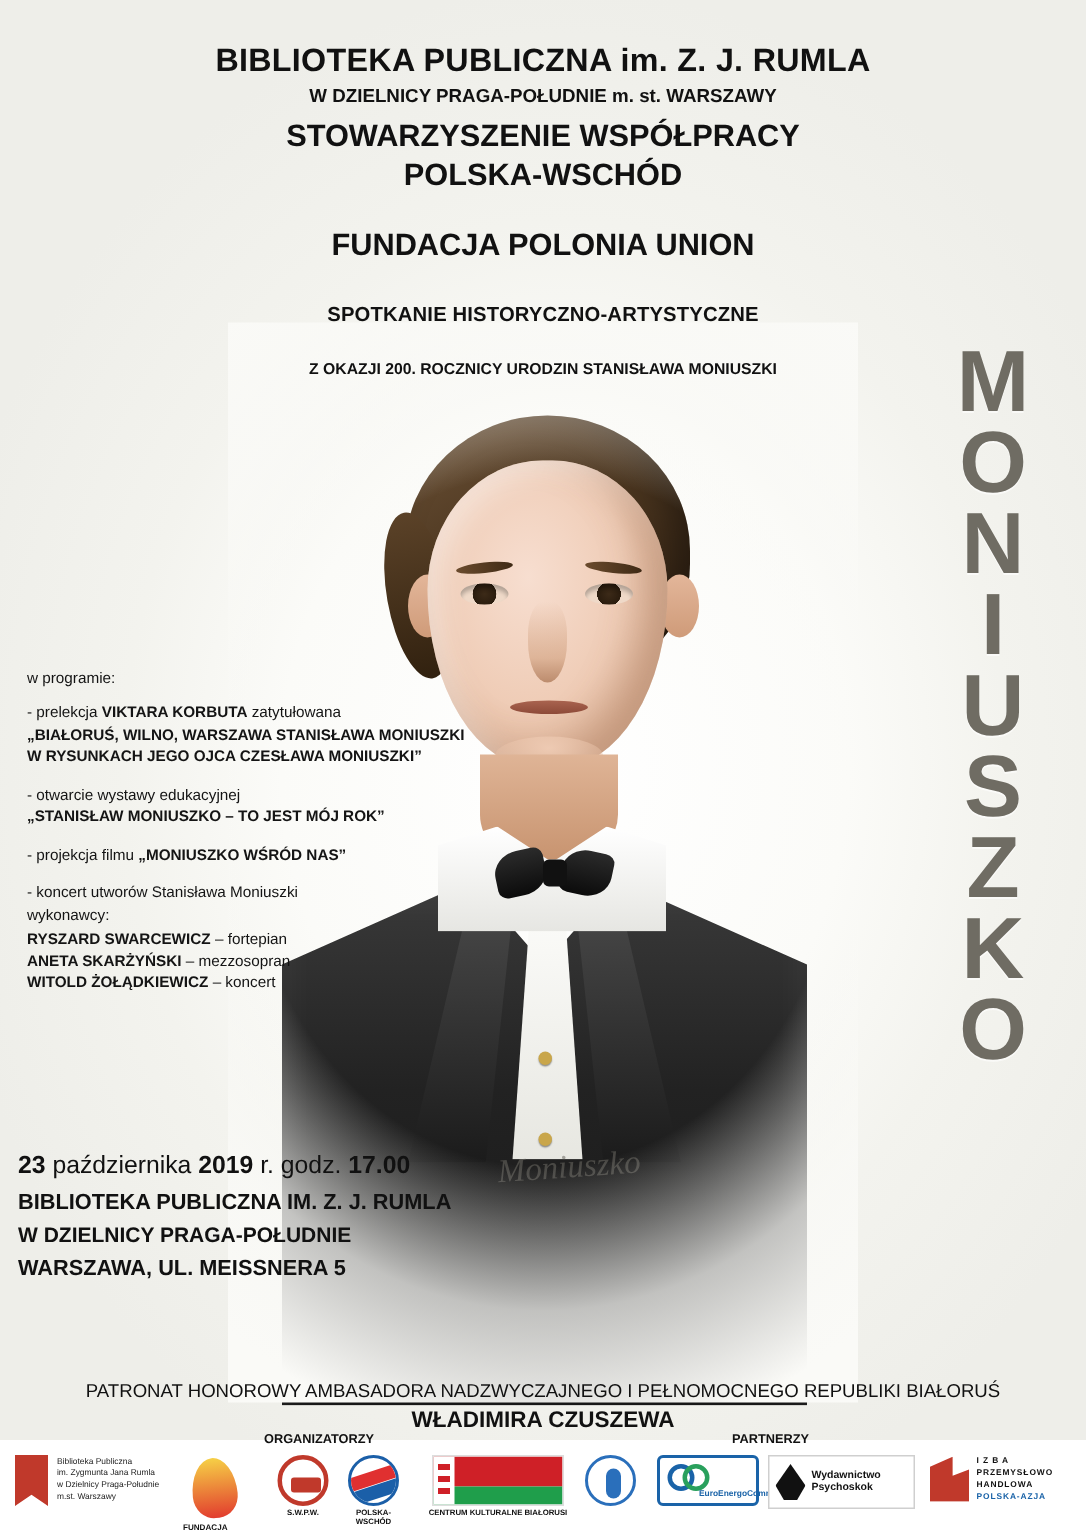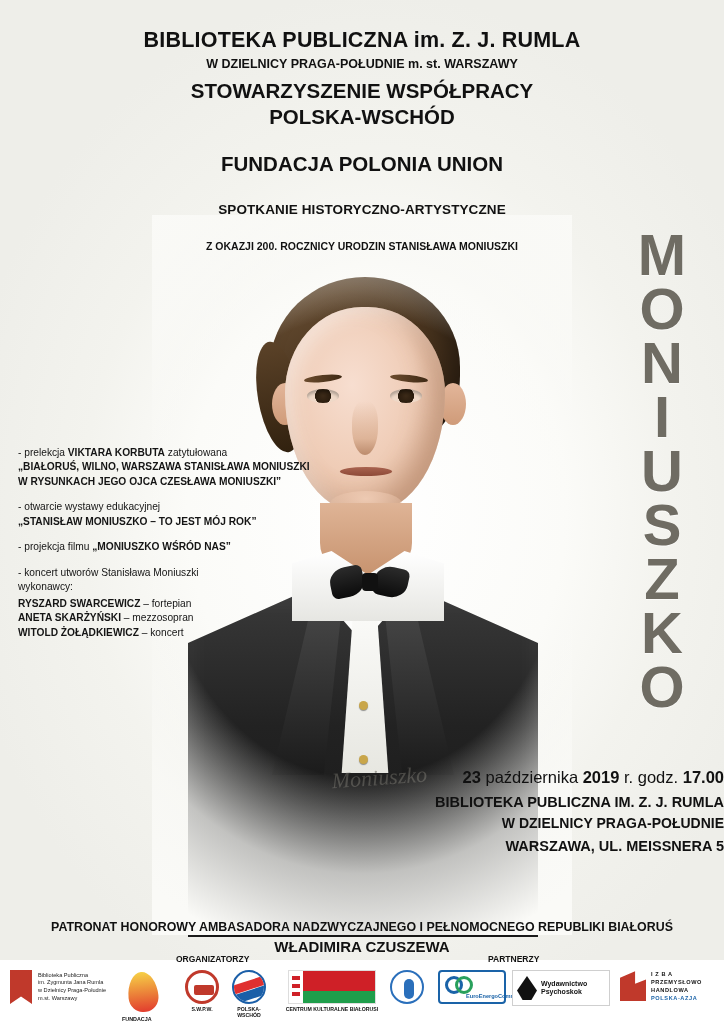--- a/index.html
+++ b/index.html
@@ -219,34 +219,34 @@
   .programme .lead { margin-bottom: 9px; }
   .programme .item { margin-bottom: 11px; }
   .programme b { font-weight: bold; }
   .programme .perf { margin-top: 2px; }
   .programme .perf div { font-weight: bold; }
   .programme .perf .reg { font-weight: normal; }
 
   
   .details {
     position:absolute; left:12px; right:0; top:768px;
-    text-align:right; color:#111;
+    text-align:left; color:#111;
   }
   .details .d1 { font-size:16.5px; font-weight:bold; }
   .details .d1 .light { font-weight:normal; }
   .details .d2 { font-size:14.5px; font-weight:bold; margin-top:7px; }
   .details .d3 { font-size:14px; font-weight:bold; margin-top:5px; }
   .details .d4 { font-size:14.5px; font-weight:bold; margin-top:7px; }
 
   
   .patronage {
     position:absolute; left:0; right:0; top:920px;
     text-align:center; color:#111;
   }
-  .patronage .p1 { font-size:12.4px; font-weight:bold;text-align:center; }
+  .patronage .p1 { font-size:12.4px; font-weight:normal;text-align:center; }
   .patronage .p2 { font-size:15px; font-weight:bold; margin-top:4px; }
 
   
   .footer {
     position:absolute; left:0; right:0; bottom:0; height:64px;
     background:#fff;
     margin-top:43px;
   }
   .footer-labels {
     position:absolute; left:0; right:0; top:-6px; height:12px;
@@ -416,20 +416,21 @@
     <span>N</span>
     <span>I</span>
     <span>U</span>
     <span>S</span>
     <span>Z</span>
     <span>K</span>
     <span>O</span>
   </div>
 
   <div class="programme">
+    <div class="lead">w  programie:</div>
 
     <div class="item">
       <div><span>- prelekcja </span><b>VIKTARA KORBUTA</b><span> zatytułowana</span></div>
       <div><b>„BIAŁORUŚ, WILNO, WARSZAWA STANISŁAWA MONIUSZKI</b></div>
       <div><b> W RYSUNKACH JEGO OJCA CZESŁAWA MONIUSZKI”</b></div>
     </div>
 
     <div class="item">
       <div>- otwarcie wystawy edukacyjnej</div>
       <div><b>„STANISŁAW MONIUSZKO – TO JEST MÓJ ROK”</b></div>

